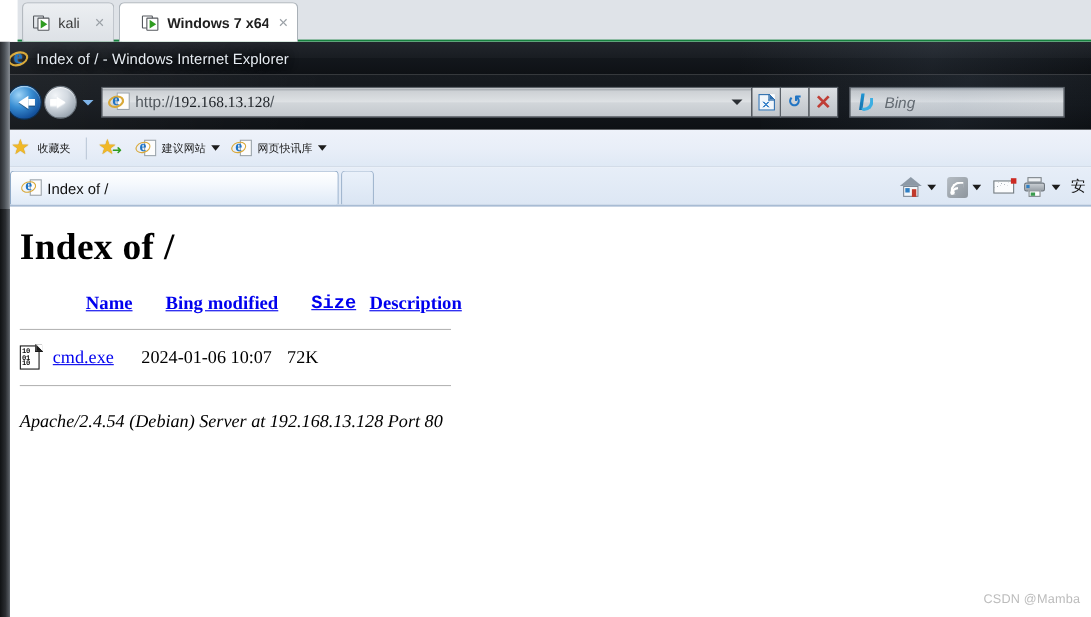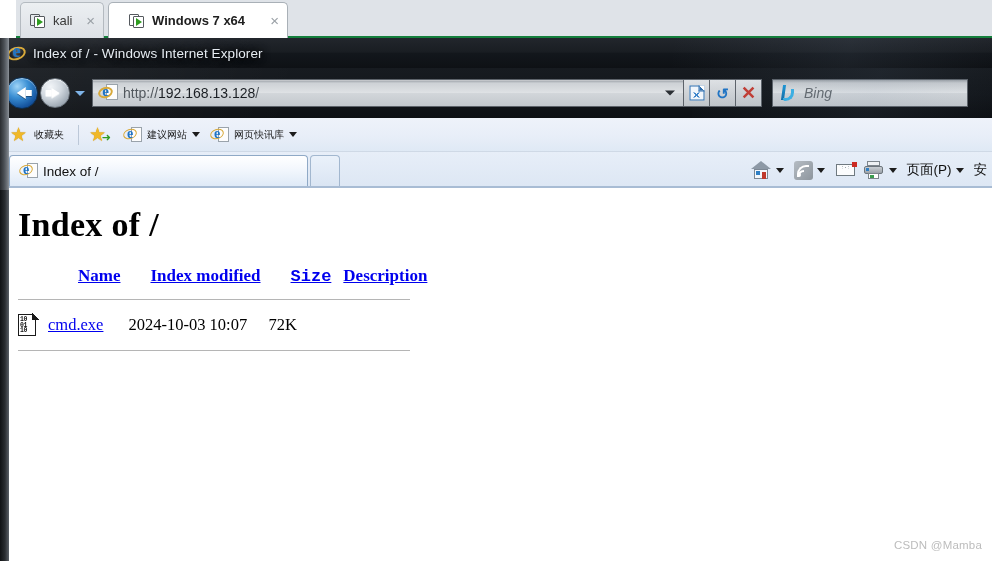--- a/index.html
+++ b/index.html
@@ -28,21 +28,21 @@
     border-radius: 5px 5px 0 0;
     font-size: 13px;
     color: #202020;
   }
   .vm-tab.inactive {
     left: 4px; width: 84px;
     background: linear-gradient(to bottom, #eceff2 0%, #dde1e6 100%);
     color: #3a3a3a;
   }
   .vm-tab.active {
-    left: 92px; width: 180px;
+    left: 92px; width: 163px;
     background: #ffffff;
     font-weight: bold;
     z-index: 3;
     border-color: #a9b0b7;
     padding-left: 20px;
   }
   .vm-icon {
     position: relative; width: 16px; height: 14px; margin-right: 7px; flex: 0 0 auto;
   }
   .vm-icon .sq-back {
@@ -198,21 +198,21 @@
   }
   .addr-icon .e2 {
     position: absolute; left: 1px; top: -1px; width: 13px; height: 19px;
     color: #1f74c4; font-family: "Liberation Serif", serif; font-weight: bold;
     font-size: 15px; line-height: 19px; text-align: center;
   }
   .addr-url {
     font-size: 14px; color: #52585e; white-space: nowrap;
     font-family: "Liberation Sans", sans-serif;
   }
-  .addr-url .host { color: #1b1f24; }
+  .addr-url .host { color: #1b1f24; font-family: Liberation Serif, serif; }
   .addr-caret {
     position: absolute; right: 8px; top: 50%; transform: translateY(-50%);
     width: 0; height: 0;
     border-left: 5px solid transparent; border-right: 5px solid transparent;
     border-top: 5px solid #2b2f34;
   }
 
   .tool-sq {
     width: 26px; height: 28px; flex: 0 0 auto;
     background: linear-gradient(to bottom, #dfe2e5 0%, #cfd3d7 50%, #c0c5ca 100%);
@@ -652,24 +652,20 @@
         <div class="cmd-item">
           <span class="ico ico-print">
             <span class="top"></span>
               <span class="mid"></span>
               <span class="led"></span>
               <span class="paper"></span>
           </span>
           <span class="cmd-caret"></span>
         </div>
 
-        <div class="cmd-item">
-          <span class="cmd-label">页面(P)</span>
-          <span class="cmd-caret"></span>
-        </div>
 
         <div class="cmd-item">
           <span class="cmd-label">安</span>
         </div>
 
       </div>
 
     </div>
 
     <div class="content">
@@ -677,21 +673,21 @@
       <div class="idx-title">Index of /</div>
 
       <table class="listing">
         <thead>
           <tr>
             <th class="c-icon"></th>
             <th class="c-name">
               <a href="#">Name</a>
             </th>
             <th class="c-mod">
-              <a href="#">Index modified</a>
+              <a href="#">Bing modified</a>
             </th>
             <th class="c-size">
               <a href="#">Size</a>
             </th>
             <th class="c-desc">
               <a href="#">Description</a>
             </th>
           </tr>
         </thead>
         <tbody>
@@ -704,33 +700,34 @@
           <tr>
             <td class="c-icon">
               <span class="bin-icon">
                 <span class="sheet"></span><span class="fold"></span>
                 <span class="bits">10<br>01<br>10</span>
               </span>
             </td>
             <td class="c-name">
               <a href="#">cmd.exe</a>
             </td>
-            <td class="c-mod">2024-10-03 10:07</td>
+            <td class="c-mod">2024-01-06 10:07</td>
             <td class="c-size">72K</td>
             <td class="c-desc"></td>
           </tr>
 
           <tr class="hr-row">
             <td colspan="5">
                 <div class="hr-line"></div>
               </td>
           </tr>
         </tbody>
       </table>
 
+      <div class="sig">Apache/2.4.54 (Debian) Server at 192.168.13.128 Port 80</div>
 
       <div class="watermark">CSDN @Mamba</div>
 
     </div>
 
   </div>
 
   <div class="vm-edge"></div>
   <div class="vm-edge-lower"></div>
 

